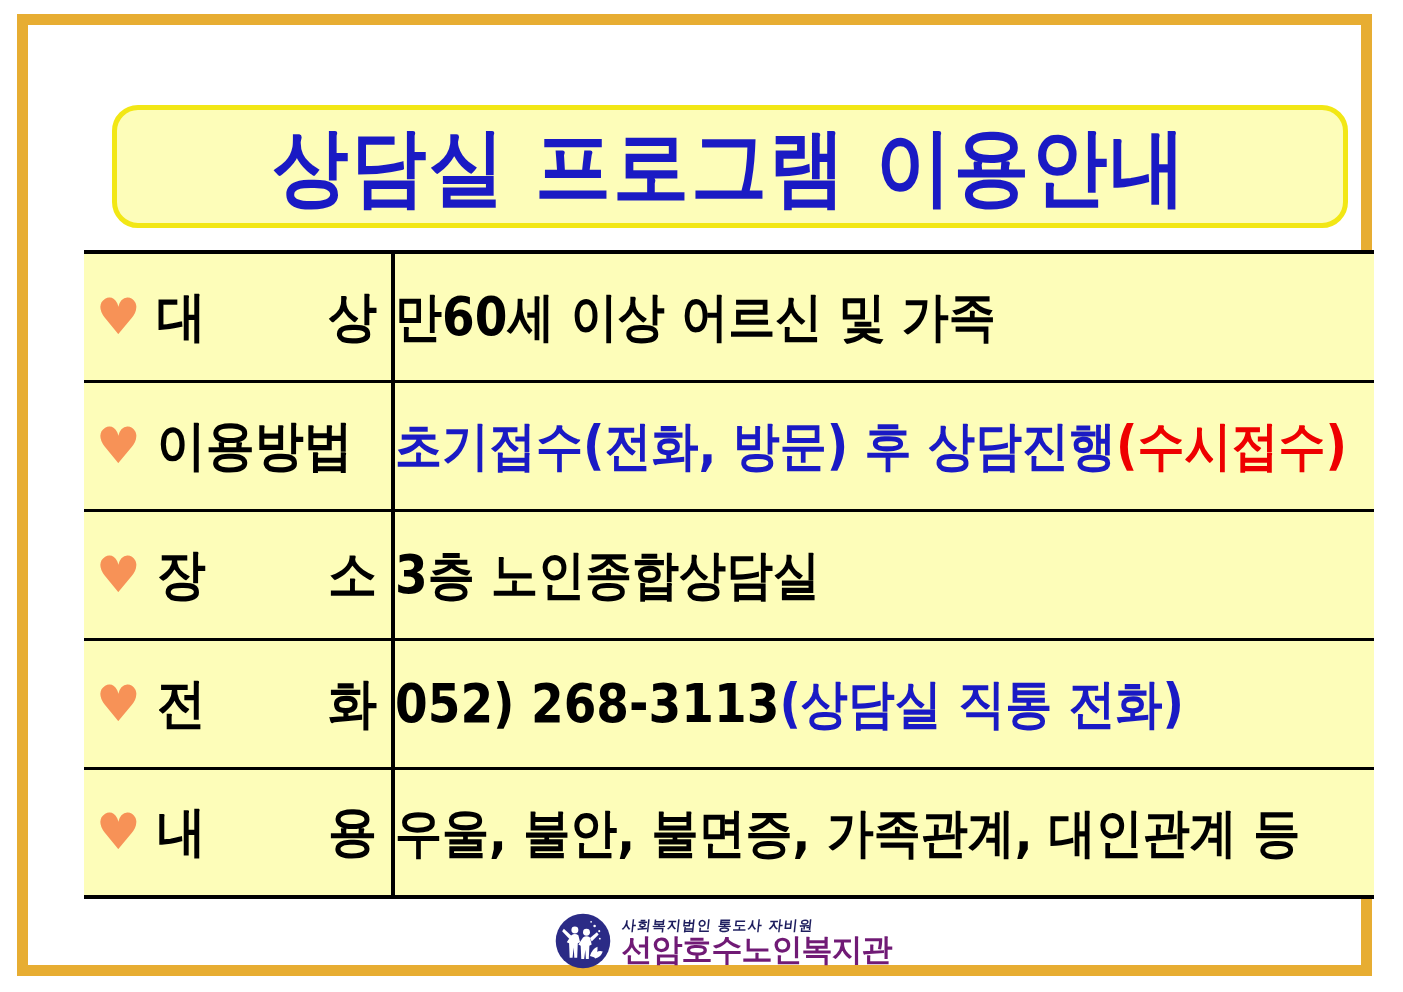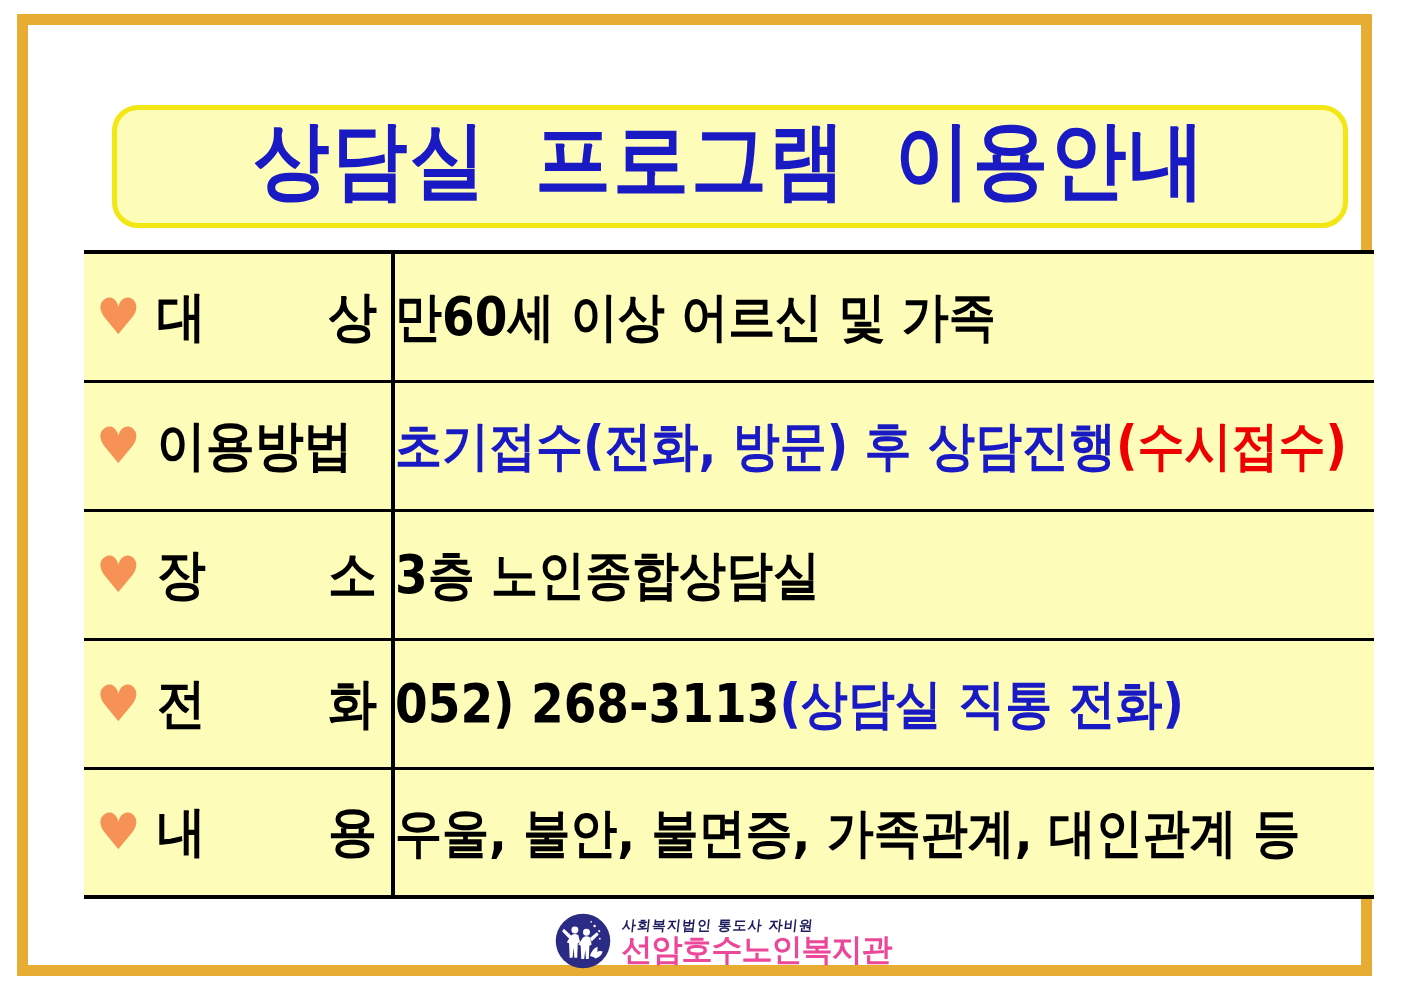--- a/index.html
+++ b/index.html
@@ -49,21 +49,20 @@
     top: 55px;
     width: 1236px;
     height: 123px;
     box-sizing: border-box;
     background: #fdfdb9;
     border: 5px solid #f2e715;
     border-radius: 26px;
     display: flex;
     align-items: center;
     justify-content: center;
-    font-family: Liberation Mono, monospace;
   }
   #title-text {
     font-size: 76px;
     font-weight: bold;
     color: #1a1ac4;
     letter-spacing: 2px;
     line-height: 1;
     white-space: nowrap;
     transform: scaleY(1.12);
   }
@@ -162,21 +161,21 @@
     font-size: 14px;
     font-weight: bold;
     color: #1d1d5e;
     letter-spacing: 1px;
     margin-bottom: 2px;
     transform: skewX(-6deg);
   }
   #logo-main {
     font-size: 31px;
     font-weight: bold;
-    color: #ec4899;
+    color: #701a75;
     letter-spacing: -1px;
   }
 </style>
 </head>
 <body>
 
 <div id="poster">
 
   <div id="outer-frame">
 

